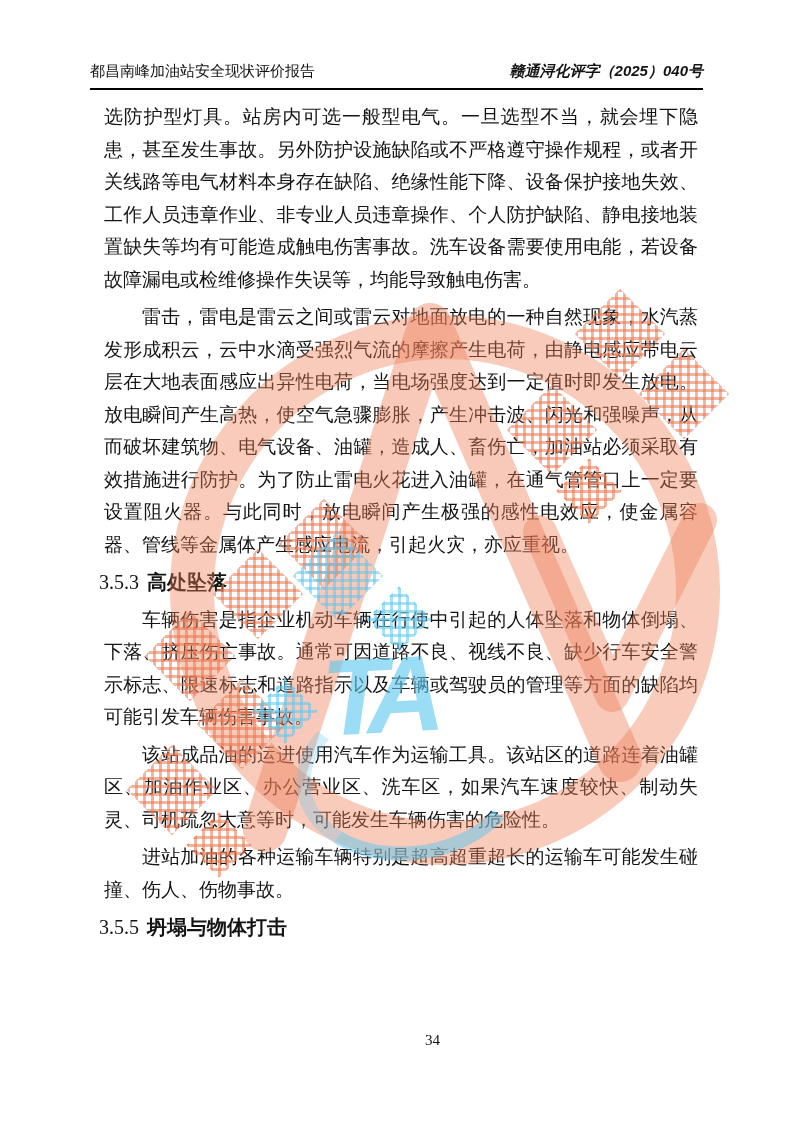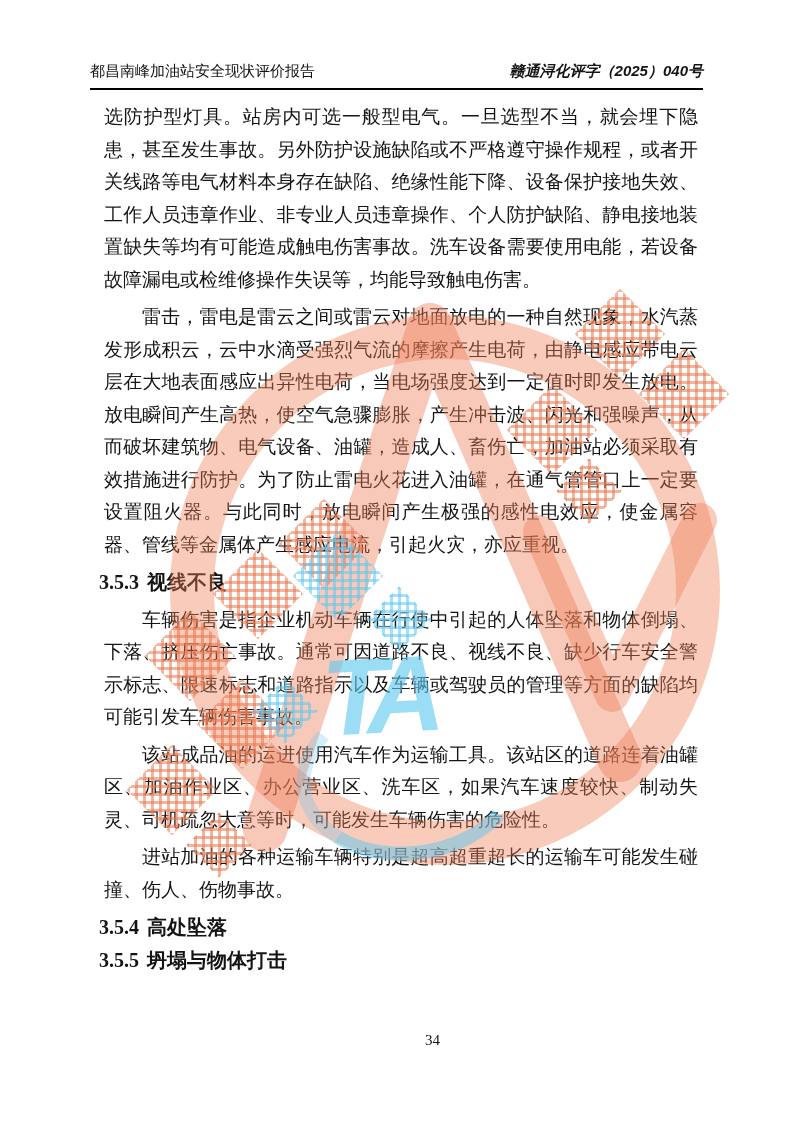--- a/index.html
+++ b/index.html
@@ -30,21 +30,21 @@
   .content{
     position:absolute;top:96px;left:99px;width:604px;
     font-size:19px;line-height:32.5px;
     text-align:justify;z-index:1;
   }
   .content p{margin:5px;text-indent:2em;}
   .content p.no-indent{text-indent:0;}
   .content h3{
     margin:0;font-size:20px;line-height:32.5px;font-weight:normal;
   }
-  .h-num{font-family:"Liberation Serif",serif;font-weight:bold;}
+  .h-num{font-family:"Liberation Serif",serif;}
   .h-title{font-family:"Liberation Sans",sans-serif;font-weight:bold;margin-left:8px;}
 
   
   .page-number{
     position:absolute;top:1032px;left:0;width:100%;
     text-align:center;font-size:15px;z-index:1;padding-left:36px;
   }
 
   
   .watermark{
@@ -92,25 +92,24 @@
 
   <div class="doc-header">
     <span class="left">都昌南峰加油站安全现状评价报告</span>
     <span class="right">赣通浔化评字（2025）040号</span>
   </div>
   <div class="header-rule"></div>
 
   <div class="content">
     <p class="no-indent">选防护型灯具。站房内可选一般型电气。一旦选型不当，就会埋下隐患，甚至发生事故。另外防护设施缺陷或不严格遵守操作规程，或者开关线路等电气材料本身存在缺陷、绝缘性能下降、设备保护接地失效、工作人员违章作业、非专业人员违章操作、个人防护缺陷、静电接地装置缺失等均有可能造成触电伤害事故。洗车设备需要使用电能，若设备故障漏电或检维修操作失误等，均能导致触电伤害。</p>
     <p>雷击，雷电是雷云之间或雷云对地面放电的一种自然现象，水汽蒸发形成积云，云中水滴受强烈气流的摩擦产生电荷，由静电感应带电云层在大地表面感应出异性电荷，当电场强度达到一定值时即发生放电。放电瞬间产生高热，使空气急骤膨胀，产生冲击波、闪光和强噪声，从而破坏建筑物、电气设备、油罐，造成人、畜伤亡，加油站必须采取有效措施进行防护。为了防止雷电火花进入油罐，在通气管管口上一定要设置阻火器。与此同时，放电瞬间产生极强的感性电效应，使金属容器、管线等金属体产生感应电流，引起火灾，亦应重视。</p>
-    <h3><span class="h-num">3.5.3</span><span class="h-title">视线不良</span></h3>
+    <h3><span class="h-num">3.5.3</span><span class="h-title">高处坠落</span></h3>
     <p>车辆伤害是指企业机动车辆在行使中引起的人体坠落和物体倒塌、下落、挤压伤亡事故。通常可因道路不良、视线不良、缺少行车安全警示标志、限速标志和道路指示以及车辆或驾驶员的管理等方面的缺陷均可能引发车辆伤害事故。</p>
     <p>该站成品油的运进使用汽车作为运输工具。该站区的道路连着油罐区、加油作业区、办公营业区、洗车区，如果汽车速度较快、制动失灵、司机疏忽大意等时，可能发生车辆伤害的危险性。</p>
     <p>进站加油的各种运输车辆特别是超高超重超长的运输车可能发生碰撞、伤人、伤物事故。</p>
-    <h3><span class="h-num">3.5.4</span><span class="h-title">高处坠落</span></h3>
     <h3><span class="h-num">3.5.5</span><span class="h-title">坍塌与物体打击</span></h3>
   </div>
 
   <div class="page-number">34</div>
 
   <div class="watermark">
     <div class="wm-ring"></div>
 
     <svg class="wm-svg" width="793" height="1122" viewBox="0 0 793 1122">
       <path d="M265 830 L430 325 L620 760" fill="none" stroke="rgba(238,125,85,0.42)" stroke-width="44" stroke-linecap="round" stroke-linejoin="round"></path>

